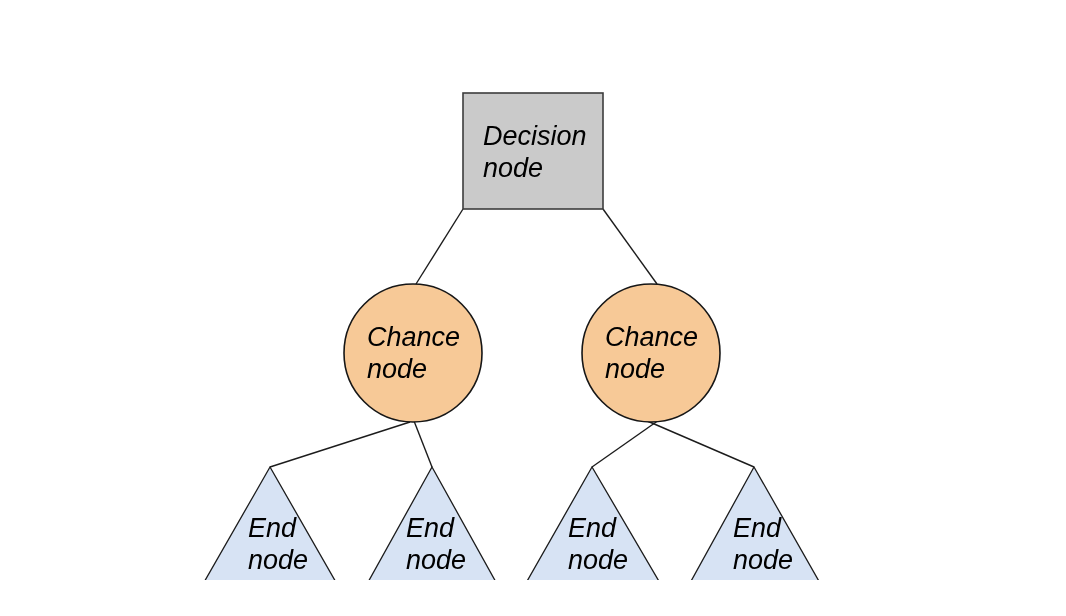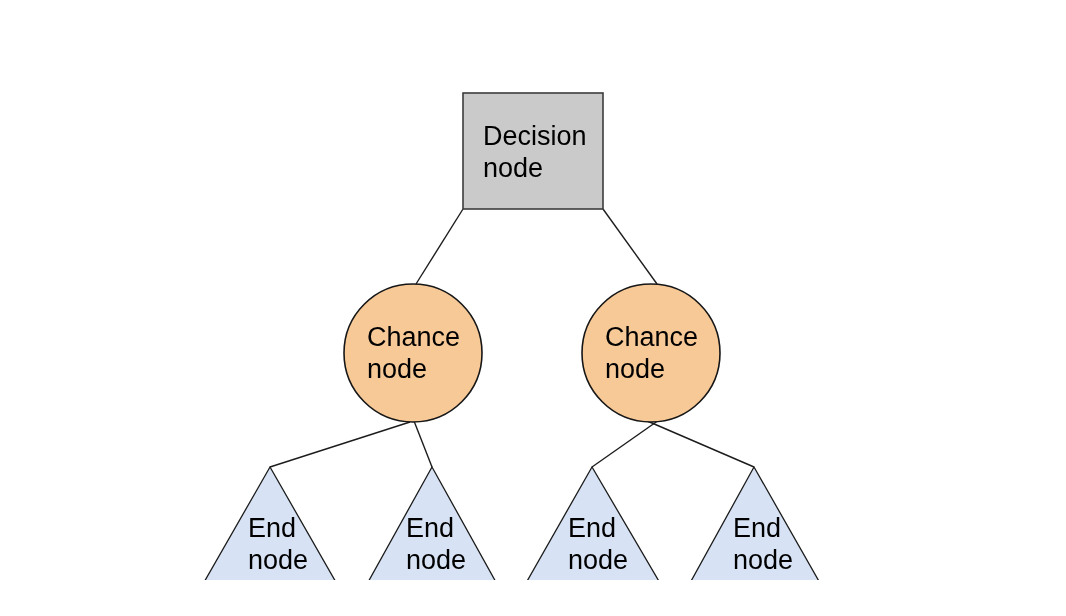--- a/index.html
+++ b/index.html
@@ -6,20 +6,21 @@
     margin: 0;
     padding: 0;
     background: #ffffff;
   }
   .canvas {
     width: 1066px;
     height: 580px;
     background: #ffffff;
     position: relative;
     overflow: hidden;
+    font-style: italic;
   }
   svg text {
     font-family: "Liberation Sans", "DejaVu Sans", sans-serif;
     font-size: 27px;
     fill: #000000;
   }
   .edge {
     stroke: #1c1c1c;
     stroke-width: 1.4;
     fill: none;

